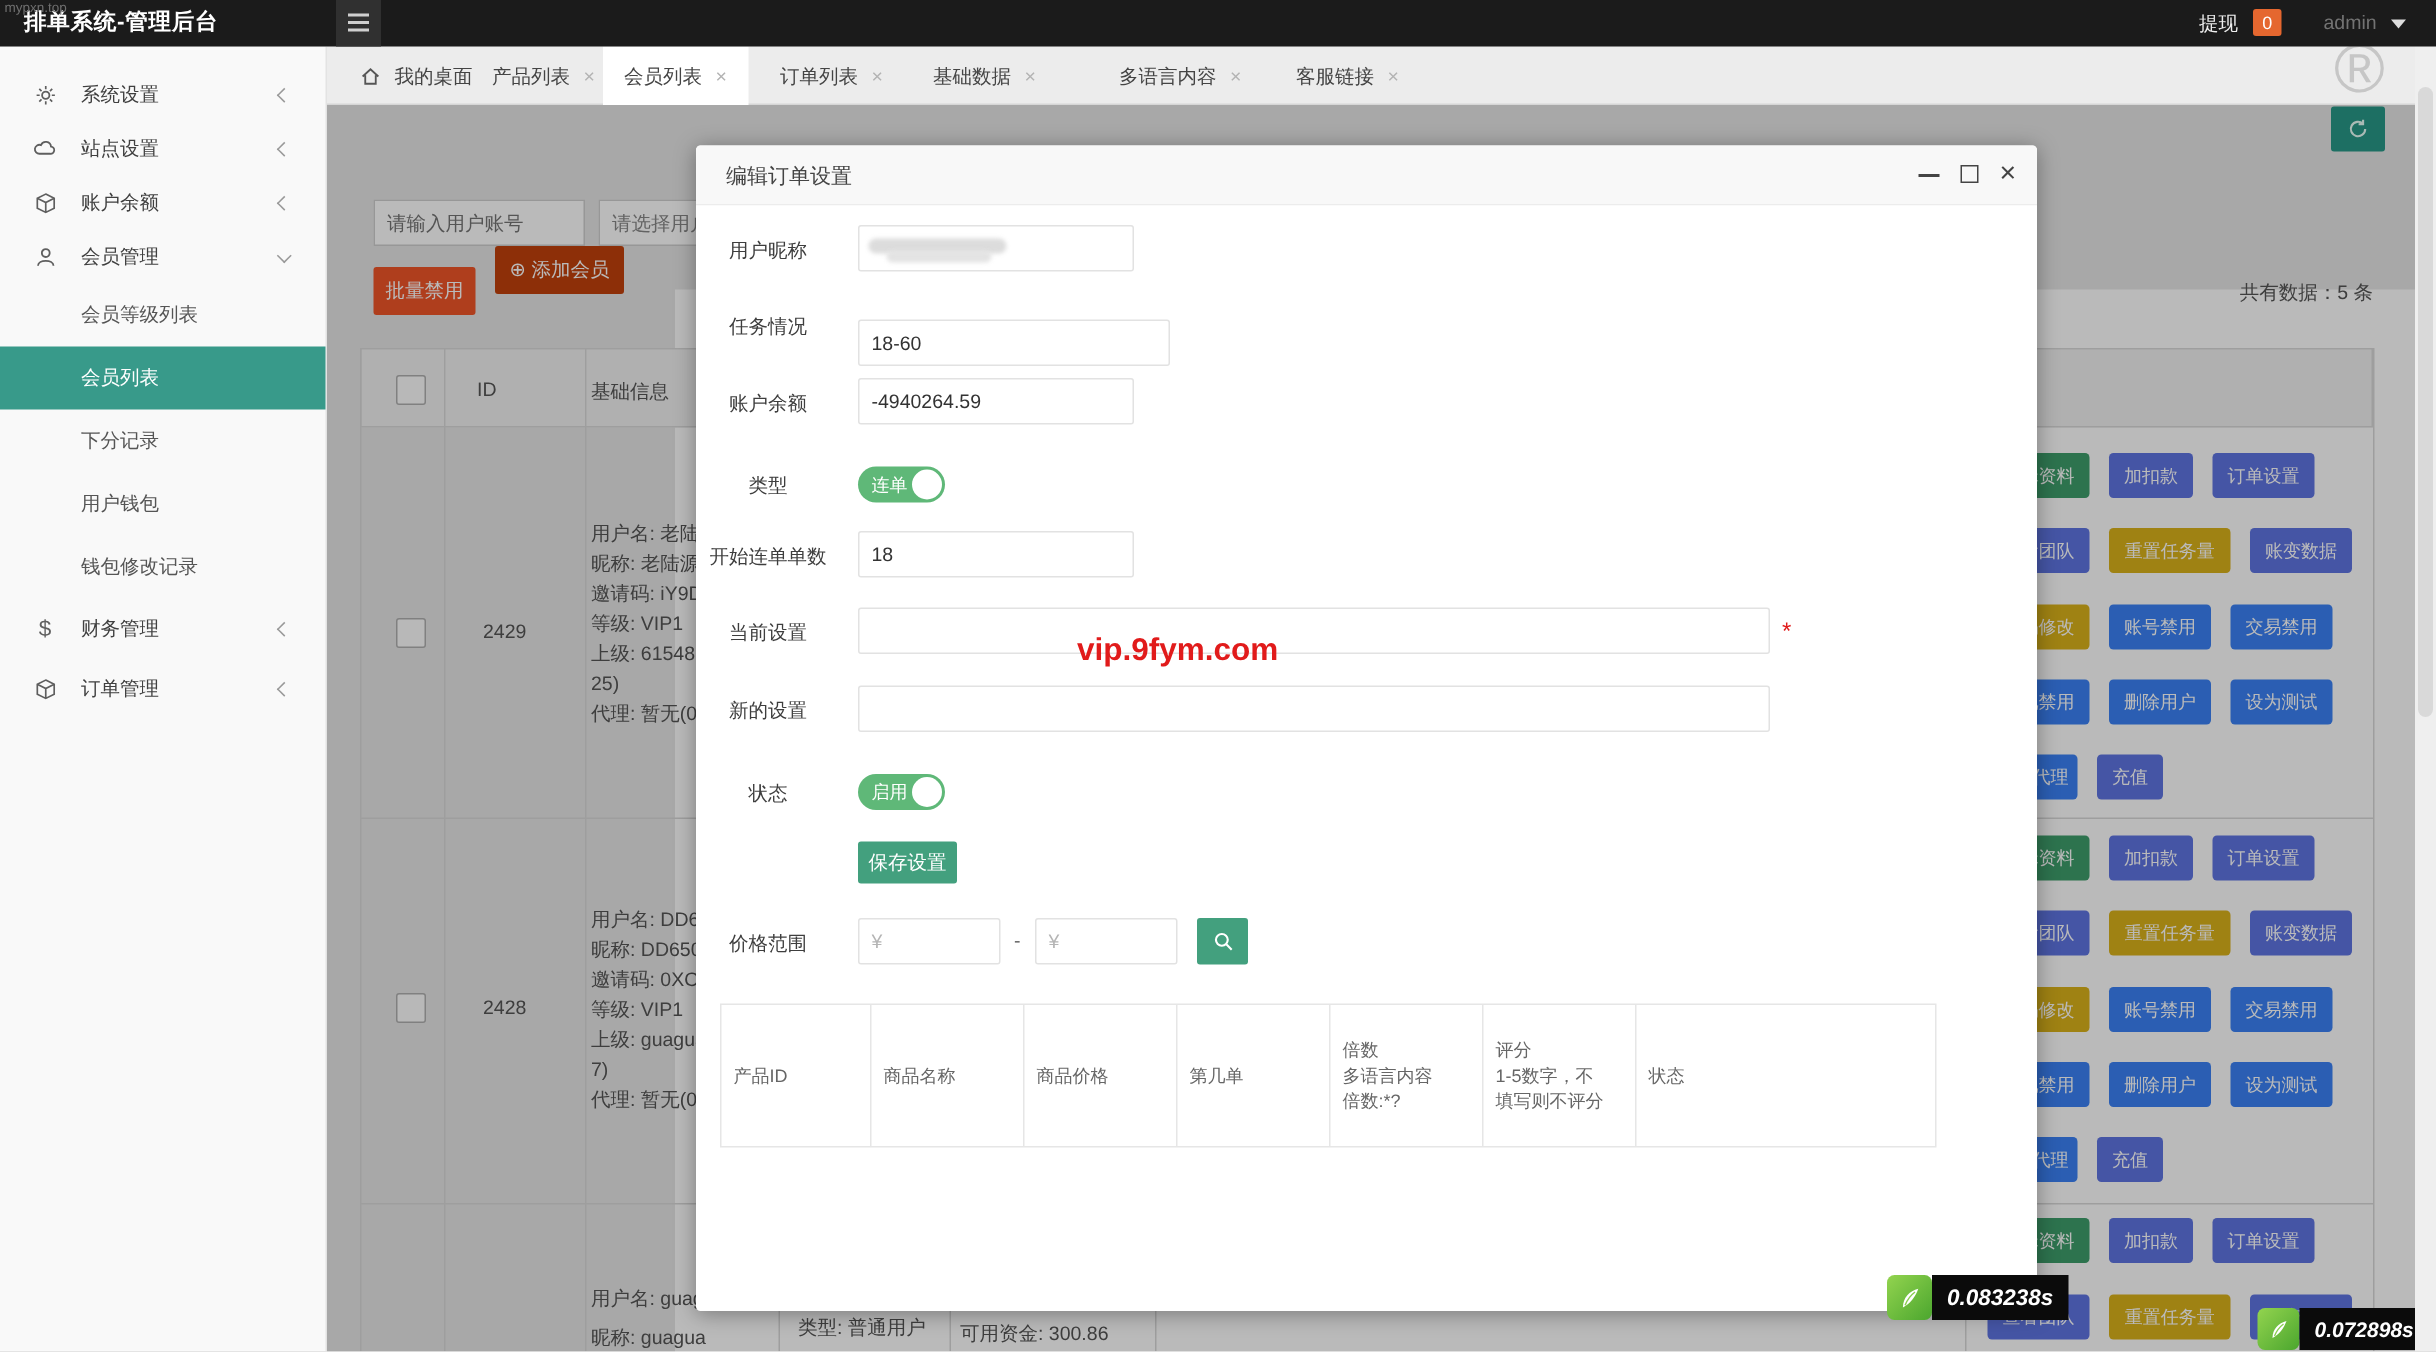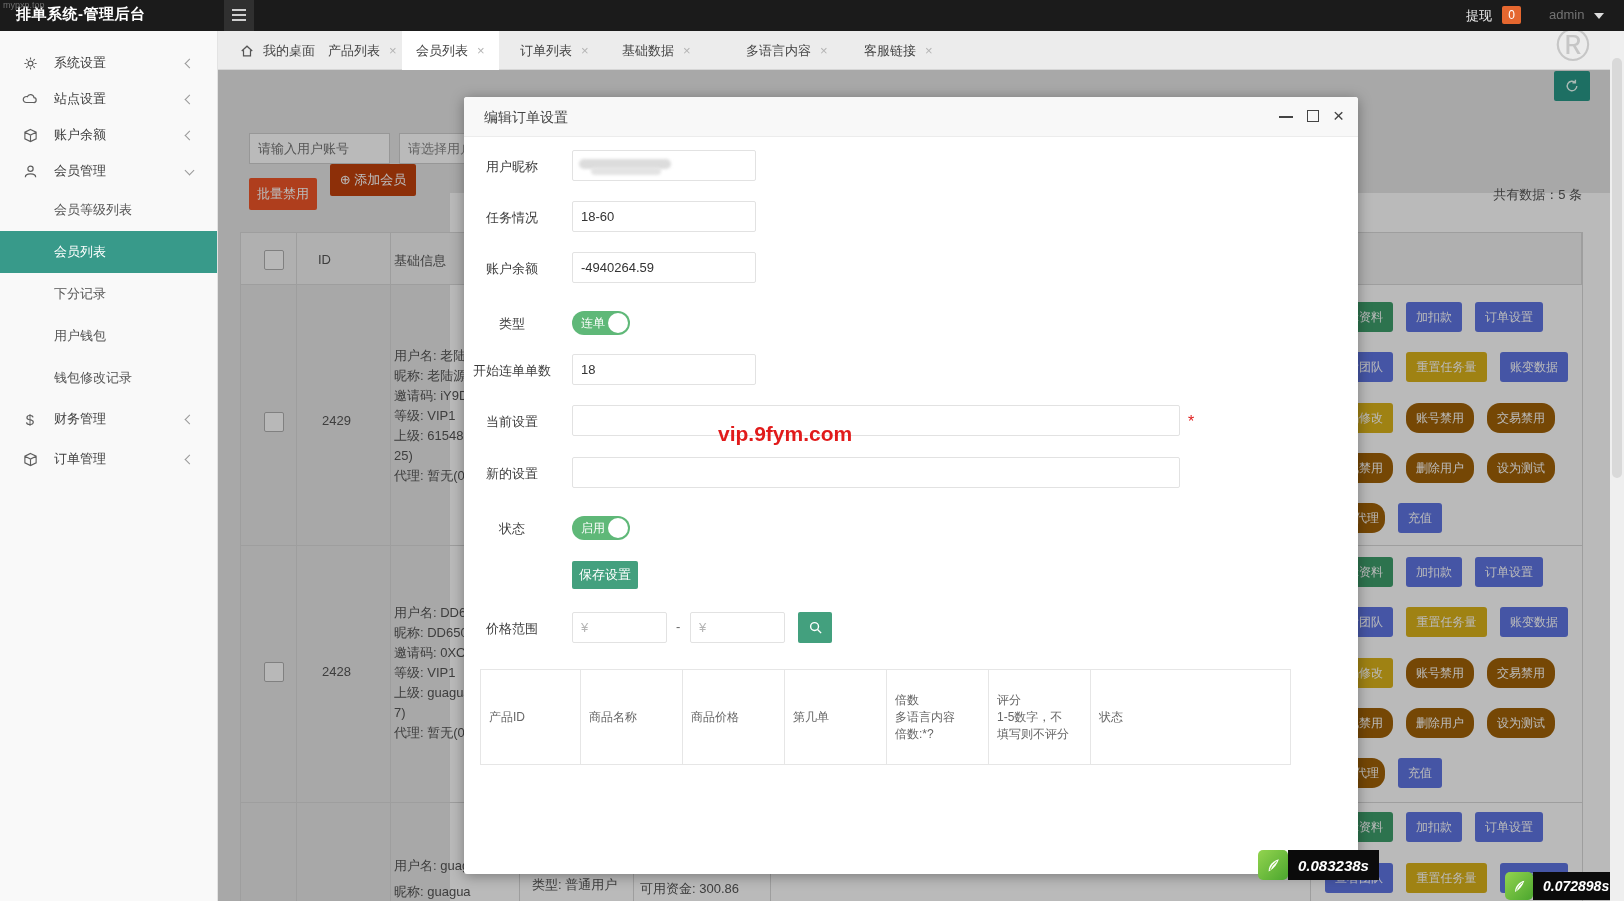--- a/index.html
+++ b/index.html
@@ -47,21 +47,21 @@
 
   .vline { position:absolute; width:1px; background:#d9d9d9; z-index:2; }
   .hline { position:absolute; height:1px; background:#d9d9d9; z-index:2; }
   .th-bg { position:absolute; left:240px; top:232px; width:1342px; height:53px; background:#f2f2f2; border:1px solid #d9d9d9; z-index:2; }
   .cb { position:absolute; width:20px; height:20px; background:#fdfdfd; border:1px solid #b0b0b0; border-radius:2px; z-index:3; cursor:pointer; }
   .cell-txt { position:absolute; font-size:13px; color:#555; z-index:3; }
   .info-block { position:absolute; font-size:13px; color:#555; line-height:20px; z-index:3; white-space:nowrap; }
 
   .act-row { position:absolute; display:flex; gap:13px; z-index:3; }
   .abtn { height:30px; border-radius:3px; color:#fff; font-size:12px; text-align:center; line-height:30px; overflow:hidden; white-space:nowrap; cursor:pointer; flex:none; }
-  .c-blue { background:#5f75e3; } .c-yellow { background:#dbb21b; } .c-red { background:#a16207;border-radius:13px; } .c-green { background:#3e9e6b; }
+  .c-blue { background:#5f75e3; } .c-yellow { background:#dbb21b; } .c-red { background:#3b82f6; } .c-green { background:#3e9e6b; }
 
   .mask { position:absolute; left:218px; top:70px; width:1406px; height:831px; background:rgba(0,0,0,0.27); z-index:5; }
 
   
   .modal { position:absolute; left:464px; top:97px; width:894px; height:777px; background:#fff; border-radius:3px; box-shadow:0 2px 14px rgba(0,0,0,0.35); z-index:10; }
   .modal-head { position:absolute; left:0; top:0; width:894px; height:40px; background:#f8f8f8; border-bottom:1px solid #ececec; border-radius:3px 3px 0 0; }
   .modal-title { position:absolute; left:20px; top:12px; font-size:14px; color:#444; }
   .mi-min { position:absolute; left:815px; top:19px; width:14px; height:2px; background:#444; cursor:pointer; }
   .mi-max { position:absolute; left:843px; top:13px; width:12px; height:12px; border:1.5px solid #444; cursor:pointer; }
   .mi-close { position:absolute; left:869px; top:8px; font-size:19px; color:#444; cursor:pointer; line-height:22px; }
@@ -349,21 +349,21 @@
       <span class="mi-close">×</span>
     </div>
 
     <div class="flabel" style="top:61px">用户昵称</div>
     <div class="finput" style="top:53px;width:184px">
       <span class="blur1"></span>
       <span class="blur2"></span>
     </div>
 
     <div class="flabel" style="top:112px">任务情况</div>
-    <input class="finput" style="top: 104px; width: 184px;" value="18-60">
+    <input class="finput" style="top: 116px; width: 208px;" value="18-60">
 
     <div class="flabel" style="top:163px">账户余额</div>
     <input class="finput" style="top: 155px; width: 184px;" value="-4940264.59">
 
     <div class="flabel" style="top:218px">类型</div>
     <div class="switch" style="top:214px">
       <span class="txt">连单</span>
       <span class="knob"></span>
     </div>
 

